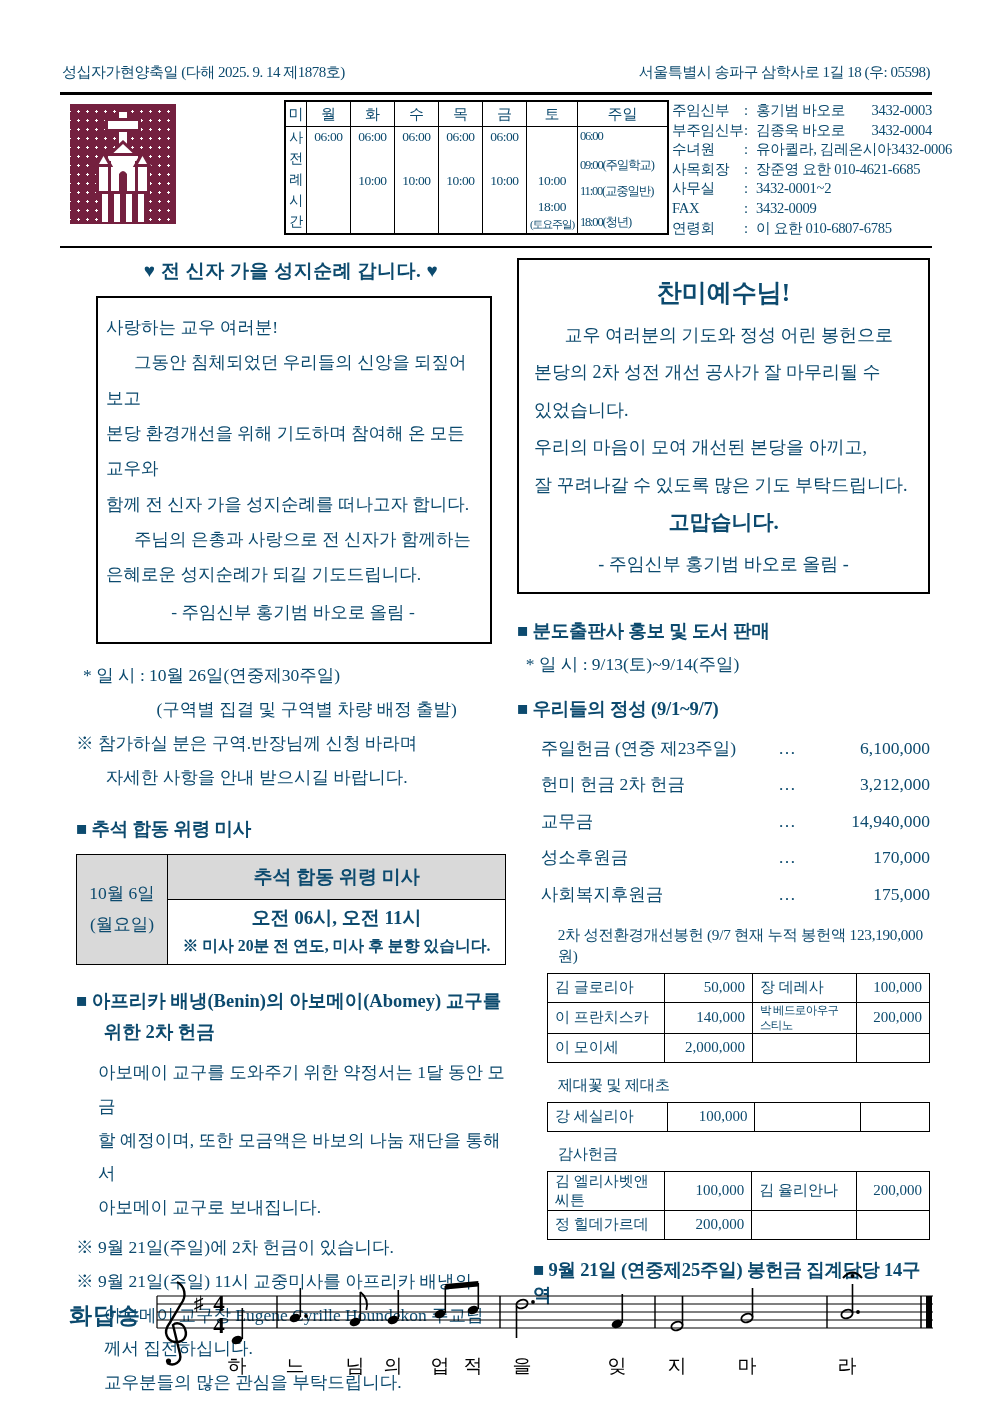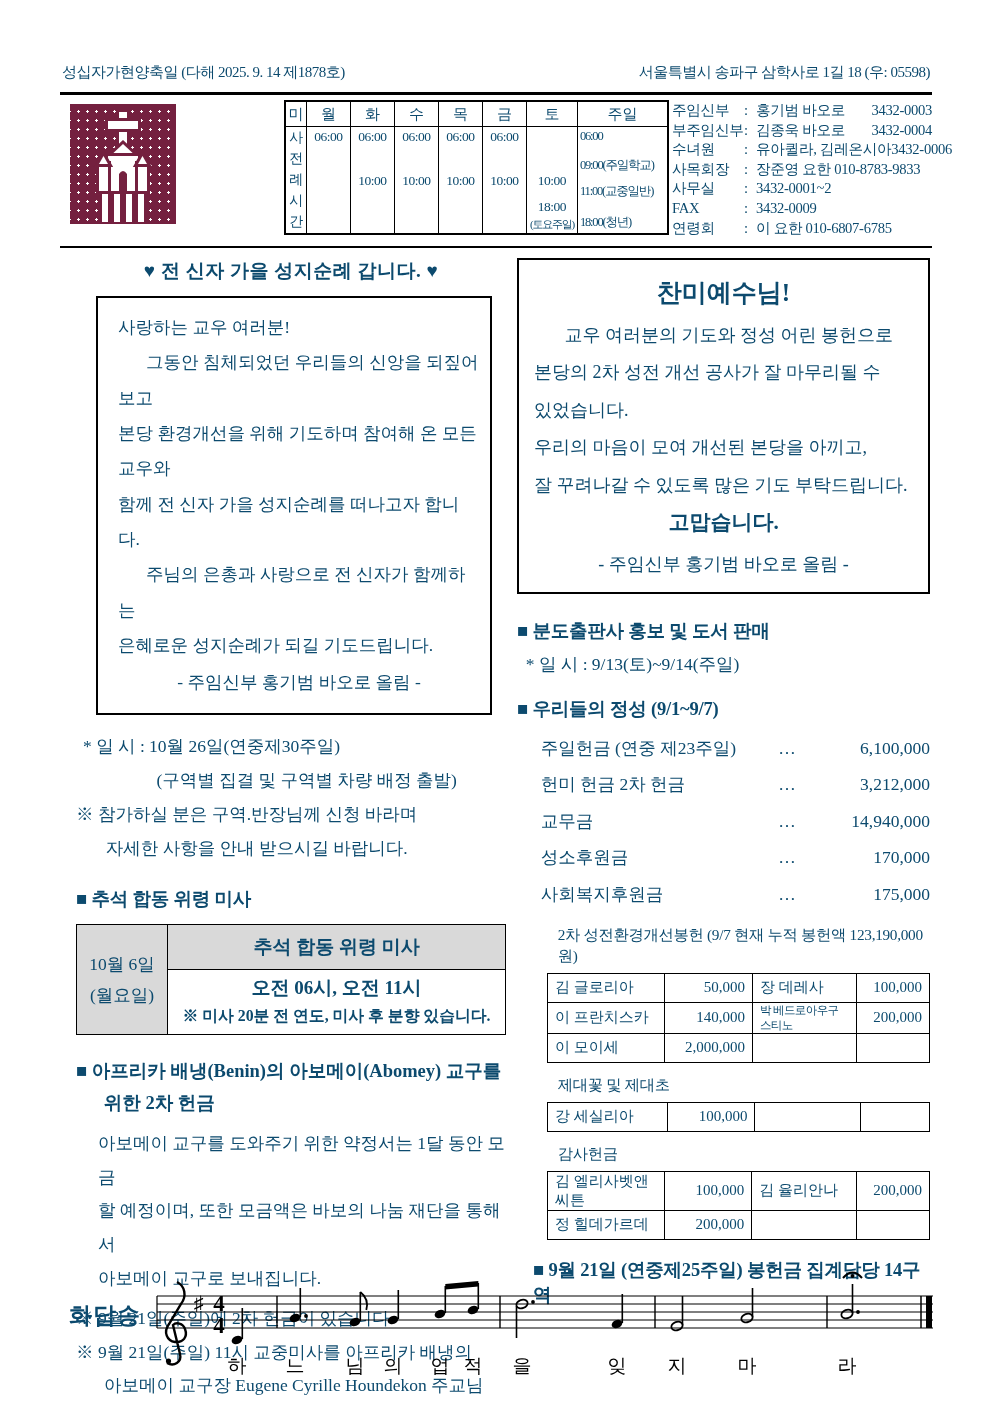--- a/index.html
+++ b/index.html
@@ -38,21 +38,21 @@
   
   .contacts{position:absolute;left:672px;top:101px;width:260px;font-size:14.6px;letter-spacing:-0.3px;}
   .crow{display:flex;line-height:19.6px;white-space:nowrap;}
   .clabel{width:72px;flex:none;}
   .ccolon{width:12px;flex:none;}
   .cphone{margin-left:auto;}
 
   
   .colL{position:absolute;left:76px;top:258px;width:430px;}
   .pil-title{text-align:center;font-size:19px;font-weight:bold;letter-spacing:0.5px;}
-  .lbox{border:2px solid #000;margin:12px 14px 0 20px;padding:12px 10px 12px 20px;
+  .lbox{border:2px solid #000;margin:12px 14px 0 20px;padding:12px 10px 12px 8px;
         font-size:17.5px;line-height:2.02;}
   .lbox-lines div:nth-child(1),.lbox-lines div:nth-child(4){text-indent:1.6em;}
   .lbox .sig{text-align:center;margin-top:2px;}
   .pil-details{margin-top:14px;font-size:17.5px;line-height:1.95;}
   .ind-a{padding-left:0.4em}.ind-b{padding-left:4.6em}.ind-c{padding-left:1.7em}
 
   .secL{margin-top:21px;}
   .h-square{font-size:18.5px;font-weight:bold;letter-spacing:-0.2px;}
   .chu-table{width:100%;border-collapse:collapse;margin-top:13px;}
   .chu-table td{border:1.5px solid #000;}
@@ -214,21 +214,21 @@
     </div>
     <div class="crow">
       <span class="clabel">수녀원</span>
       <span class="ccolon">:</span>
       <span>유아퀼라, 김레온시아</span>
       <span class="cphone">3432-0006</span>
     </div>
     <div class="crow">
       <span class="clabel">사목회장</span>
       <span class="ccolon">:</span>
-      <span>장준영 요한 010-8783-9833</span>
+      <span>장준영 요한 010-4621-6685</span>
     </div>
     <div class="crow">
       <span class="clabel">사무실</span>
       <span class="ccolon">:</span>
       <span>3432-0001~2</span>
     </div>
     <div class="crow">
       <span class="clabel">FAX</span>
       <span class="ccolon">:</span>
       <span>3432-0009</span>

